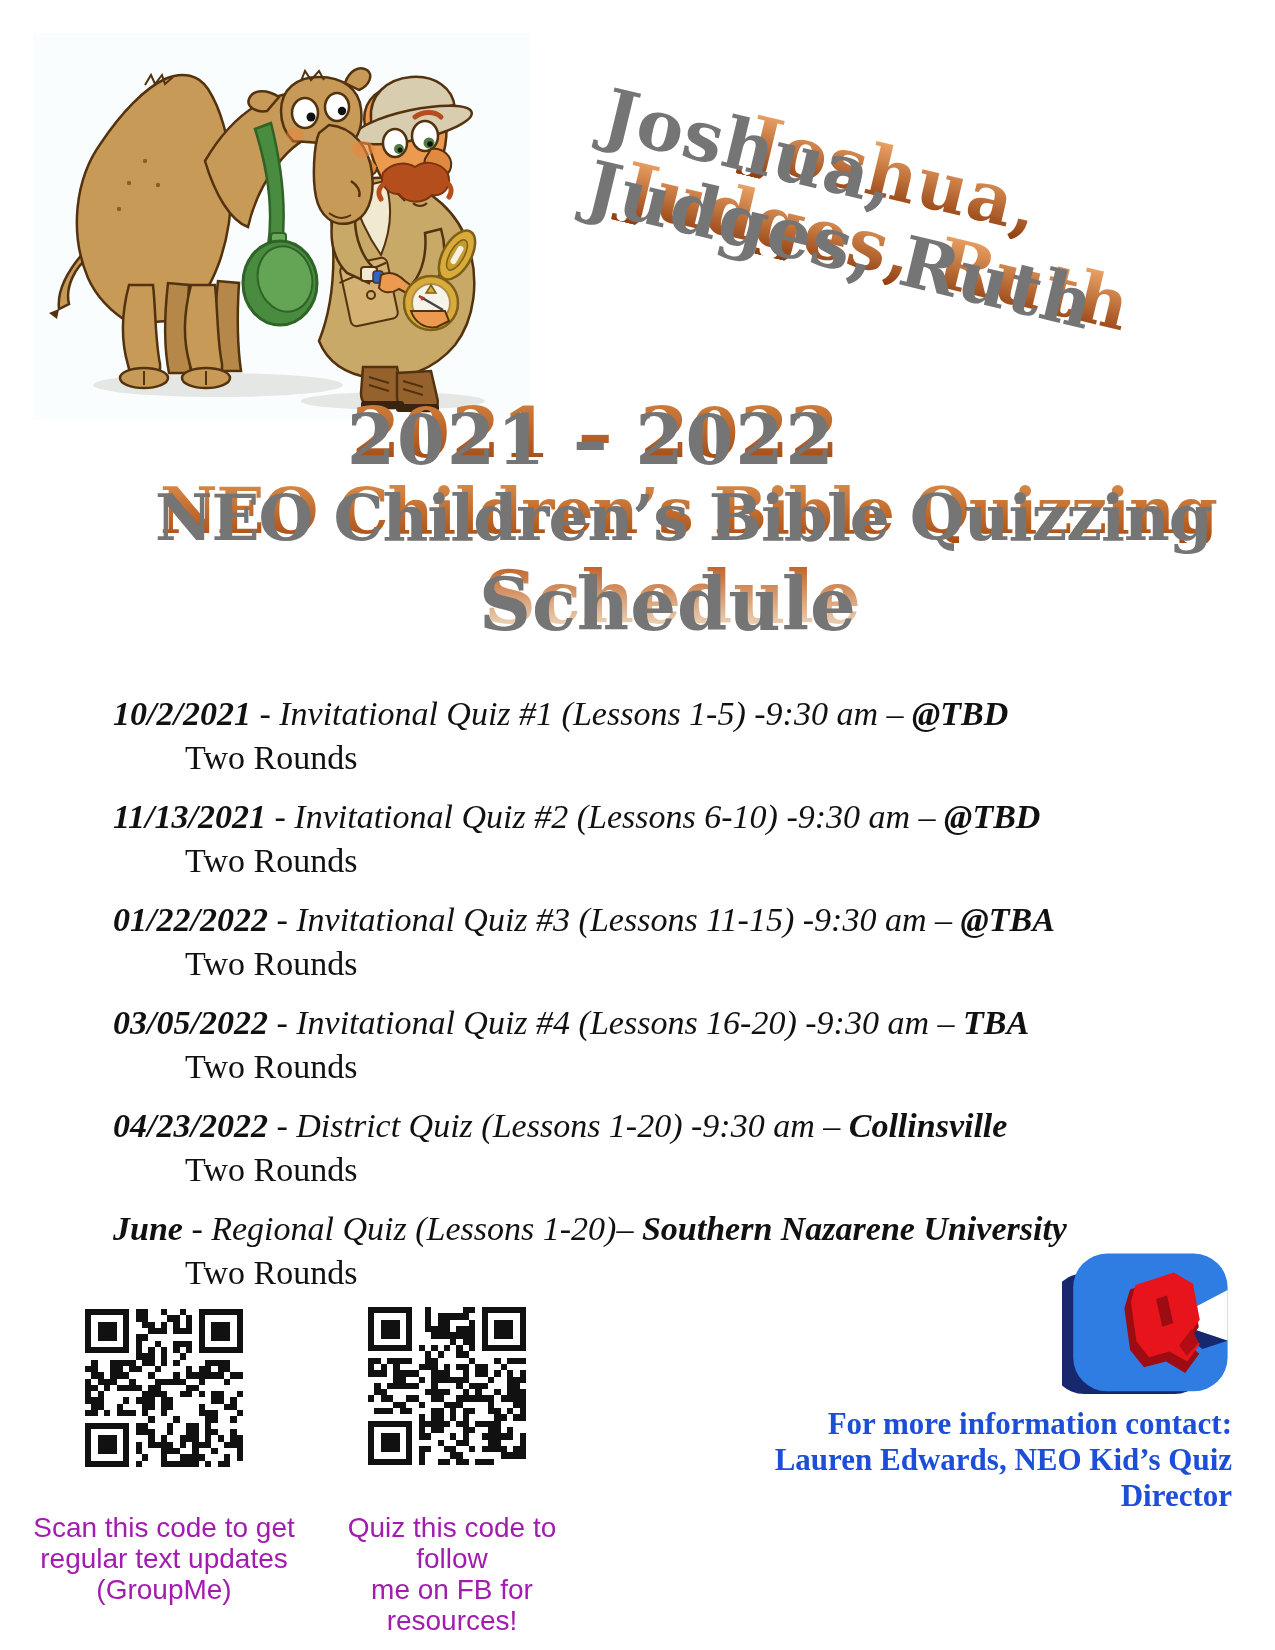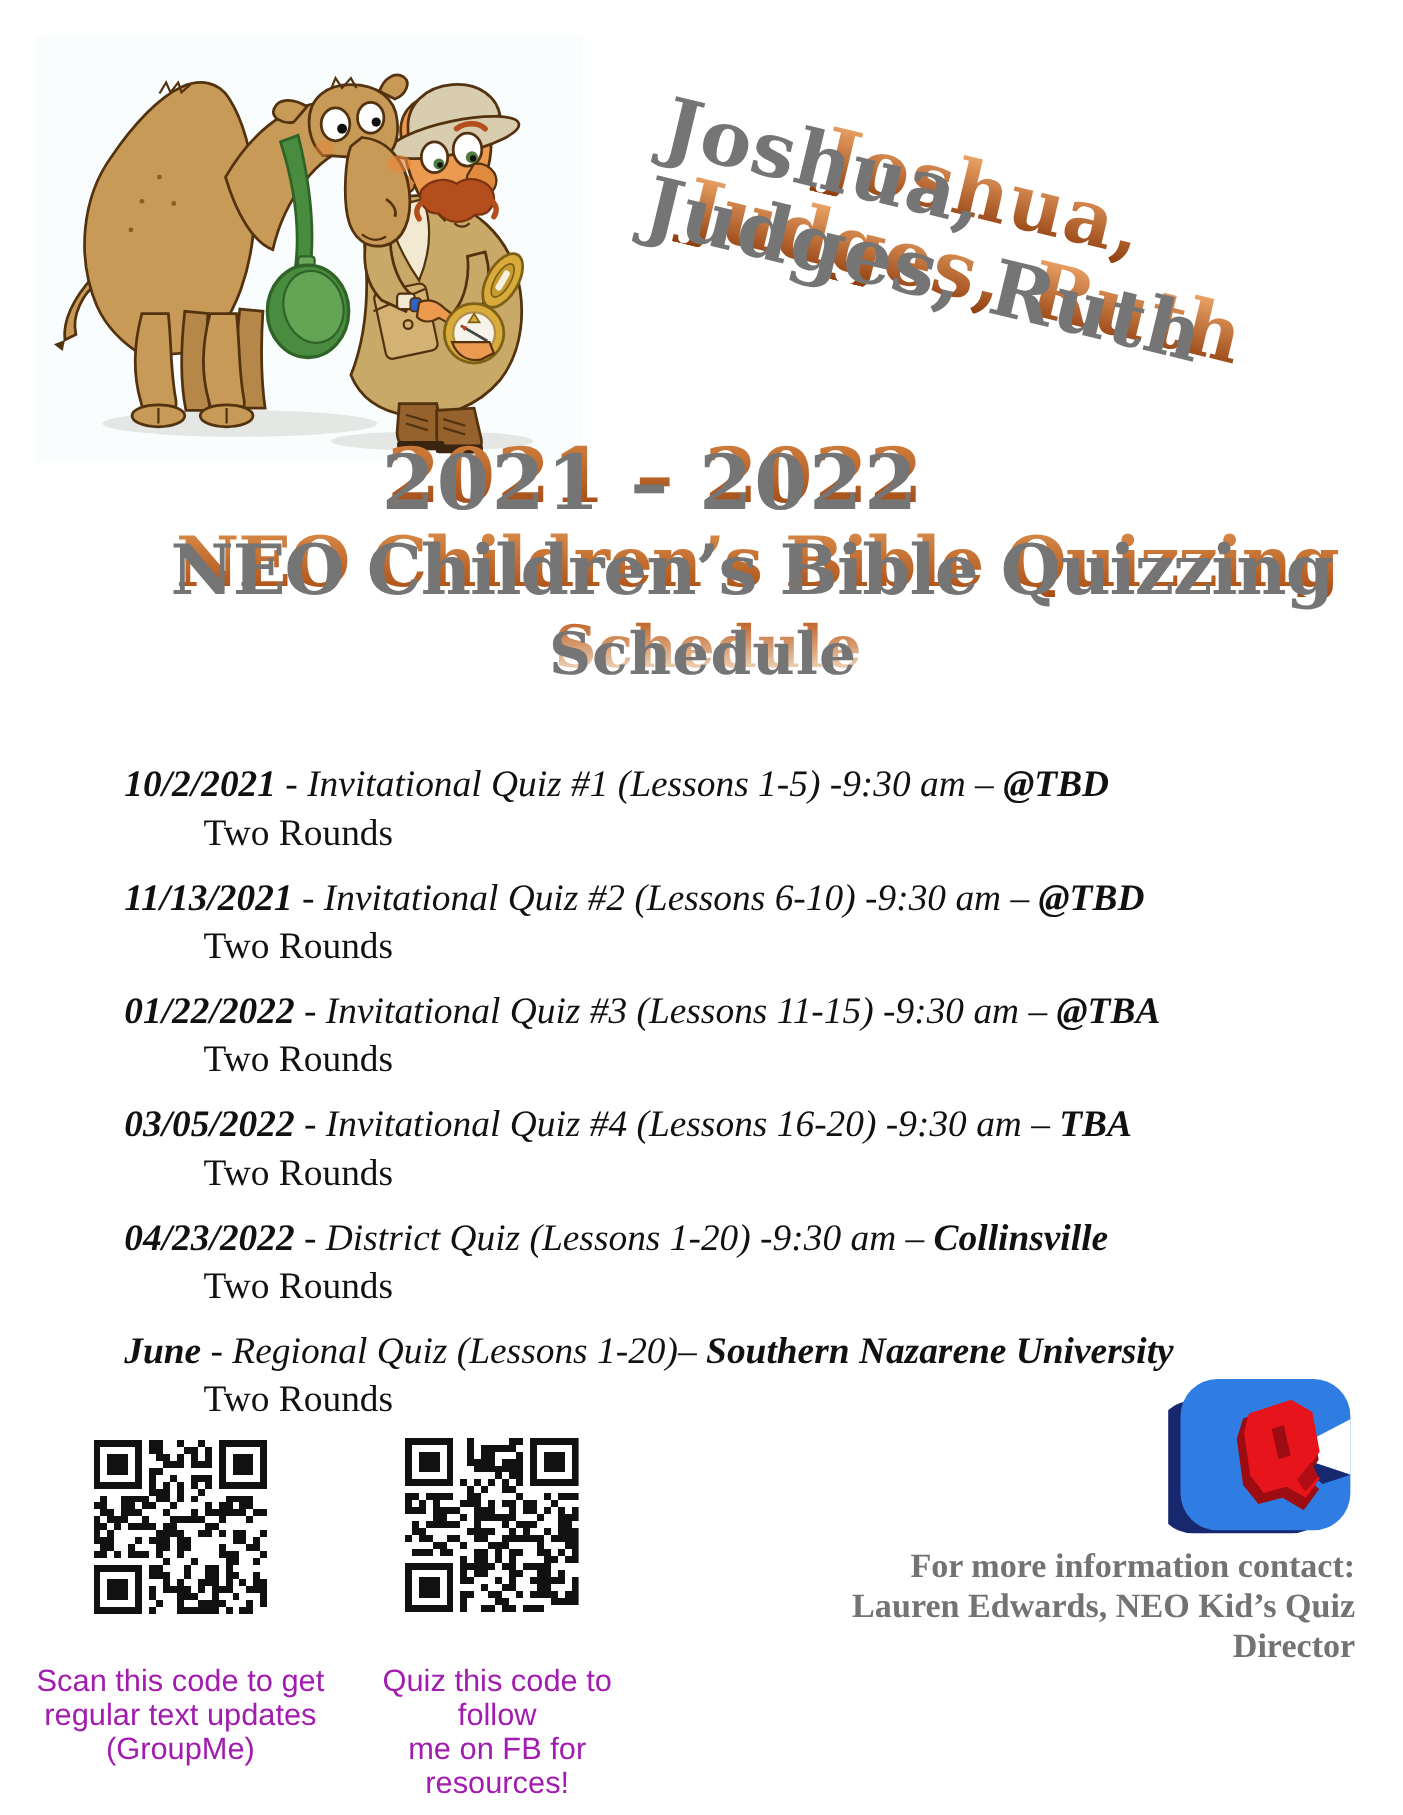--- a/index.html
+++ b/index.html
@@ -17,21 +17,21 @@
   .art-joshua{background-image:linear-gradient(#f2aa6c,#8f3d0e);}
   .art-years{background-image:linear-gradient(#d2813f,#a04815);}
   .art-neo{background-image:linear-gradient(#d98c4a,#aa4c12);}
   .art-schedule{background-image:linear-gradient(#bf5c1e,#f2e2cc);}
 
   #joshua{position:absolute;left:595px;top:135px;width:580px;text-align:center;
           transform:rotate(13.5deg);}
   .jline{font-size:70px;letter-spacing:1px;display:block;margin:4px 0;}
   #years{position:absolute;left:352px;top:398px;font-size:69px;letter-spacing:2px;}
   #neo{position:absolute;left:160px;top:480px;font-size:63px;letter-spacing:-1px;}
-  #schedule-art{position:absolute;left:504px;top:562px;font-size:53px;letter-spacing:1px;}
+  #schedule-art{position:absolute;left:484px;top:562px;font-size:72px;letter-spacing:1px;}
 
   
   #illustration{position:absolute;left:33px;top:33px;width:497px;height:387px;background:#fafdfd;}
 
   
   #schedule-list{position:absolute;left:113px;top:692px;width:1130px;font-size:34px;}
   .entry{margin-bottom:15px;}
   .entry-line1{line-height:44px;white-space:nowrap;font-style:italic;}
   .entry-line2{line-height:44px;padding-left:72px;}
   .b{font-weight:bold;}
@@ -41,21 +41,21 @@
   #qr-left{left:85px;top:1306px;width:158px;height:164px;}
   #qr-right{left:368px;top:1302px;width:158px;height:168px;}
   .qr-caption{position:absolute;top:1512px;width:268px;text-align:center;
               font-family:"Liberation Sans",sans-serif;font-size:28px;line-height:31px;color:#a21caf;}
   #qr-left-caption{left:30px;}
   #qr-right-caption{left:318px;}
 
   
   #logo{position:absolute;left:1062px;top:1248px;width:174px;height:146px;}
   #contact{position:absolute;left:660px;top:1406px;width:572px;text-align:right;}
-  .contact-line{font-family:"Liberation Serif",serif;font-weight:bold;font-size:31px;line-height:36px;color:#737373;}
+  .contact-line{font-family:"Liberation Serif",serif;font-weight:bold;font-size:31px;line-height:36px;color:#1d4ed8;}
   .email{display:inline-block;margin-top:5px;font-size:26px;color:#2222cc;
          text-decoration:underline;cursor:pointer;font-family:"Liberation Serif",serif;}
 </style>
 </head>
 <body>
 
 <div id="page">
 
   <div id="illustration">
     <svg viewBox="0 0 497 387" width="497" height="387">

